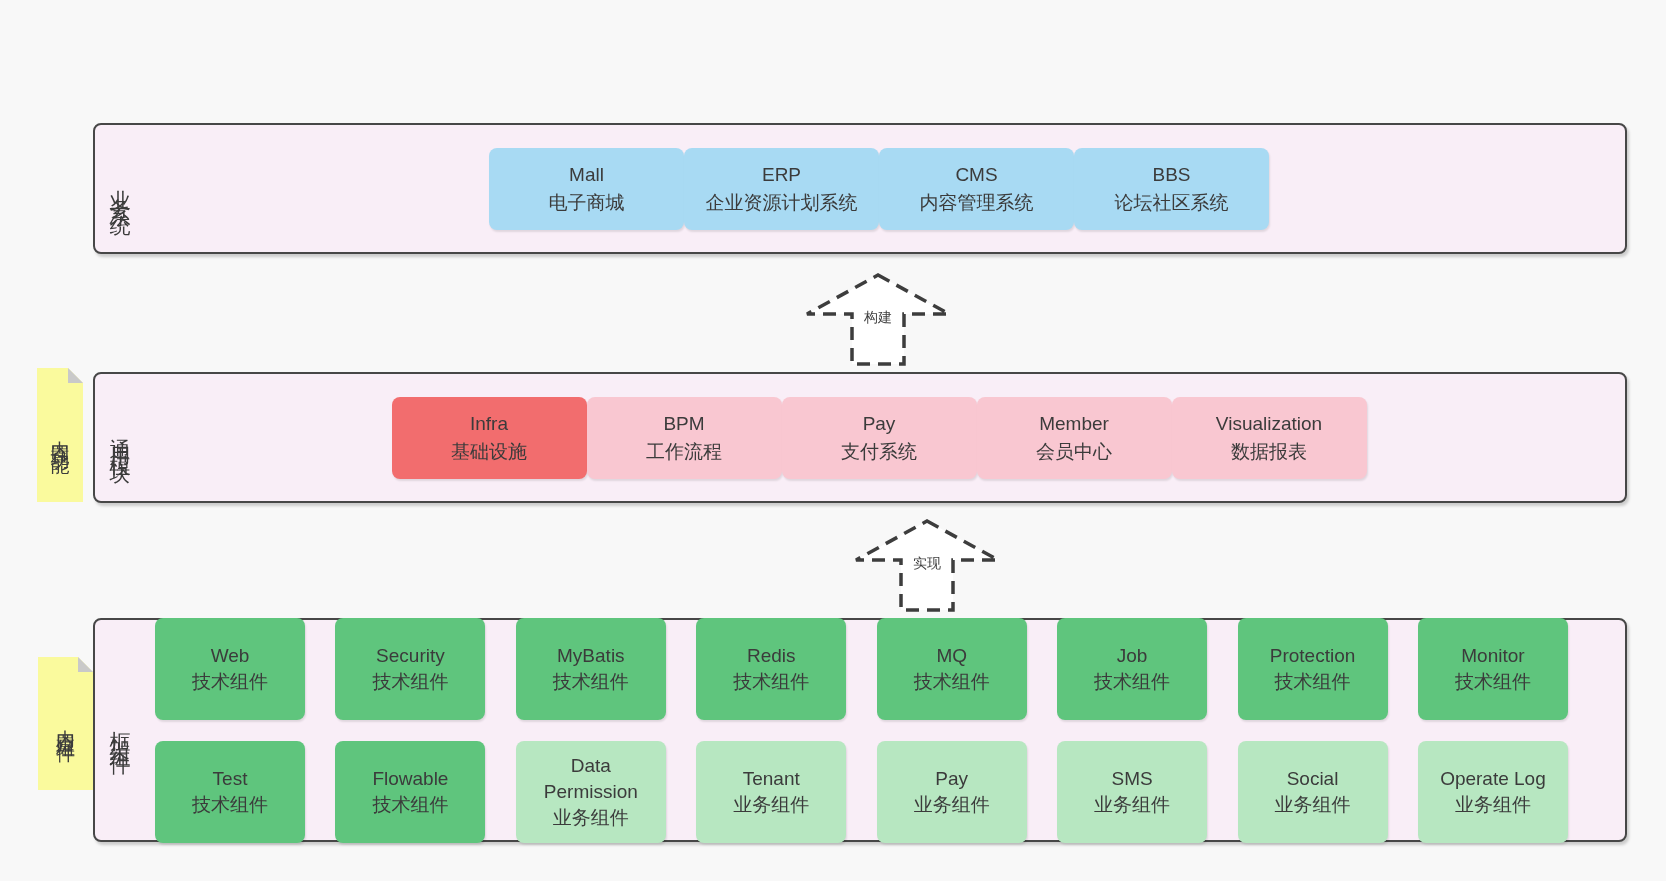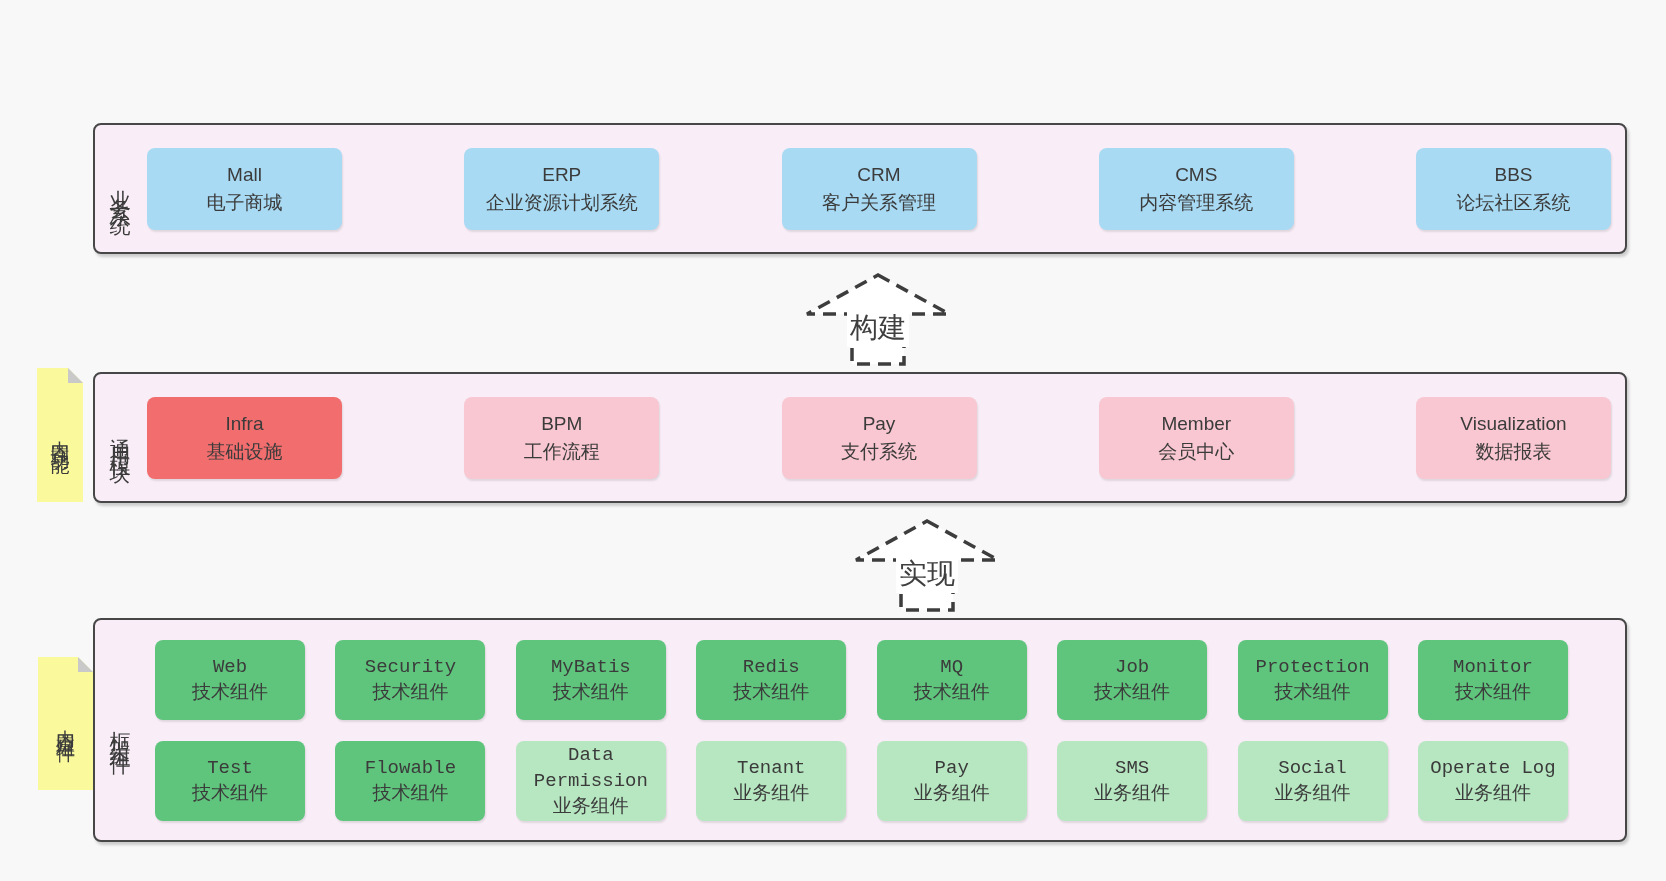--- a/index.html
+++ b/index.html
@@ -20,37 +20,37 @@
   .band-label{
     position:absolute;left:11px;top:50%;transform:translateY(-50%);
     writing-mode:vertical-lr;text-orientation:upright;
     font-size:21px;letter-spacing:8px;color:#3b3b3b;white-space:nowrap;
   }
   #band-business{top:123px;height:131px;}
   #band-modules{top:372px;height:131px;}
   #band-framework{top:618px;height:224px;}
   .band-row{
     position:absolute;left:52px;right:14px;top:0;bottom:0;
-    display:flex;justify-content:space-between;align-items:center;
+    display:flex;justify-content:center;align-items:center;
   }
   .band-rows{
     position:absolute;left:60px;right:57px;top:0;bottom:0;
     display:flex;flex-direction:column;justify-content:center;gap:21px;
   }
   .band-rows .row{display:flex;justify-content:space-between;}
   
   .box{
     border-radius:8px;box-sizing:border-box;
     display:flex;flex-direction:column;justify-content:center;align-items:center;
     text-align:center;font-size:19px;line-height:28px;
     padding:4px 6px;box-shadow:1px 2px 2px rgba(0,0,0,.10);
   }
   .box .t,.box .s{display:block;}
   .box-wide{width:195px;height:82px;}
-  .box-small{width:150px;height:80px;line-height:26px;font-family:Liberation Mono, monospace;}
+  .box-small{width:150px;height:102px;line-height:26px;}
   .blue{background:#a8daf3;}
   .red{background:#f26d6e;}
   .pink{background:#f9c7d1;}
   .green{background:#5fc57d;}
   .lightgreen{background:#b7e7c1;}
   
   .sticky{
     position:absolute;background:#fafa9d;
     display:flex;align-items:center;justify-content:center;
   }
@@ -68,40 +68,36 @@
     writing-mode:vertical-lr;text-orientation:upright;
     font-size:19px;letter-spacing:5px;color:#3b3b3b;white-space:nowrap;
   }
   
   .arrow{position:absolute;width:150px;height:95px;}
   #arrow-build{left:803px;top:272px;}
   #arrow-implement{left:852px;top:518px;}
   .arrow svg{position:absolute;left:0;top:0;}
   .arrow-label{
     position:absolute;left:50%;top:37px;transform:translateX(-50%);
-    background:#ffffff;padding:0 3px;font-size:28px;color:#3f3f3f;white-space:nowrap;
+    background:#ffffff;padding:0 3px;font-size:14px;color:#3f3f3f;white-space:nowrap;
   }
 </style>
 </head>
 <body>
 
 <div class="band" id="band-business">
   <div class="band-label">业务系统</div>
   <div class="band-row">
     <div class="box box-wide blue">
       <span class="t">Mall</span>
       <span class="s">电子商城</span>
     </div>
     <div class="box box-wide blue">
       <span class="t">ERP</span>
       <span class="s">企业资源计划系统</span>
-    </div>
-    <div class="box box-wide blue">
-      <span class="t">CRM</span>
-      <span class="s">客户关系管理</span>
     </div>
     <div class="box box-wide blue">
       <span class="t">CMS</span>
       <span class="s">内容管理系统</span>
     </div>
     <div class="box box-wide blue">
       <span class="t">BBS</span>
       <span class="s">论坛社区系统</span>
     </div>
   </div>

